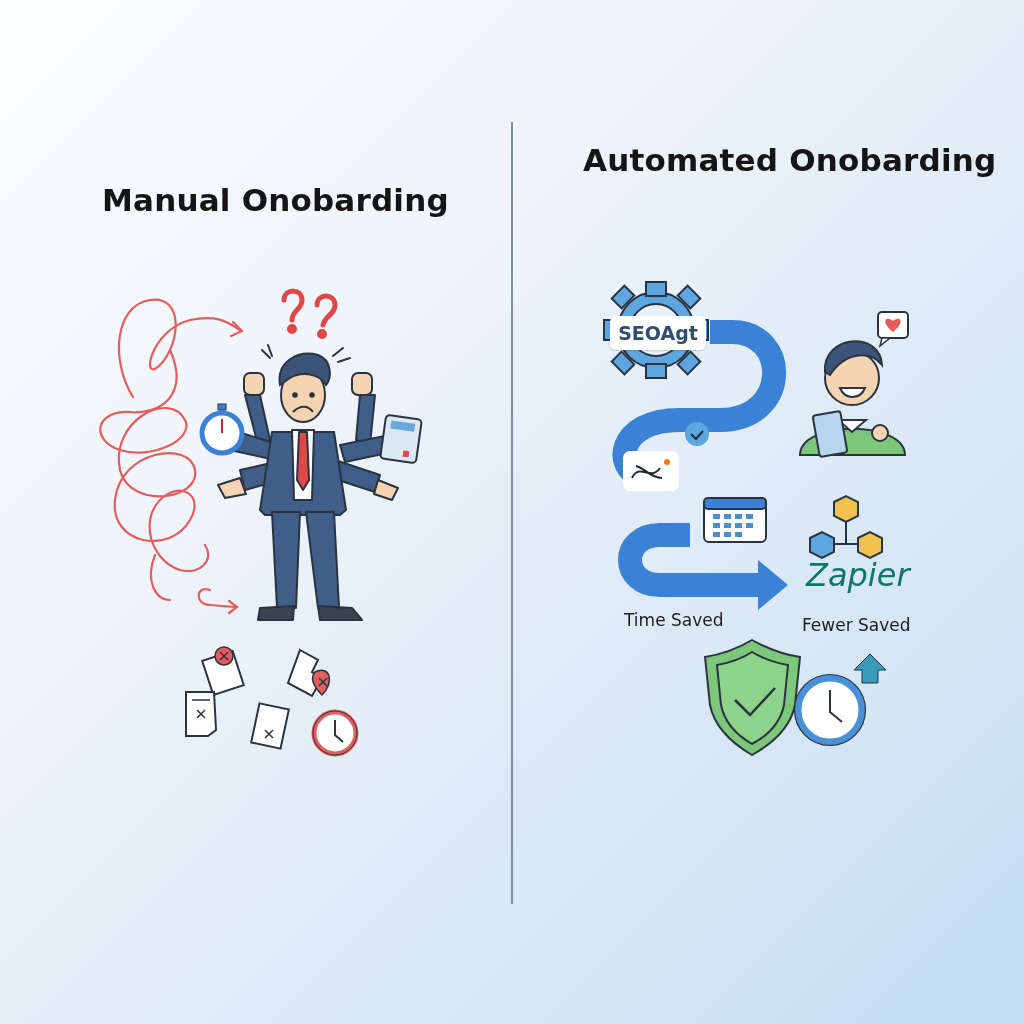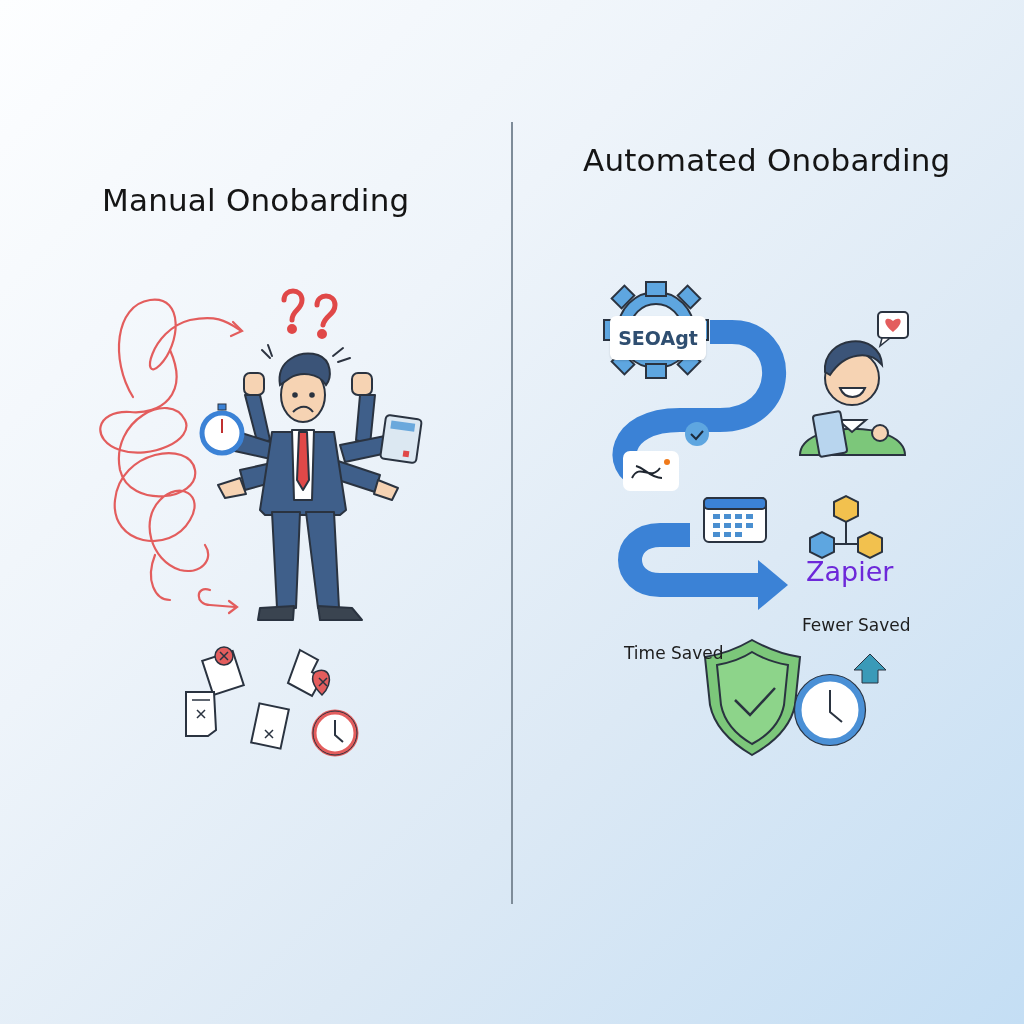--- a/index.html
+++ b/index.html
@@ -2,39 +2,39 @@
 <html><head>
 <meta charset="utf-8">
 <style>
   html, body { margin: 0; padding: 0; }
   body {
     width: 1024px; height: 1024px; overflow: hidden; position: relative;
     background: linear-gradient(135deg, #fdfeff 0%, #eef4fa 35%, #dce9f5 65%, #c4def4 100%);
     font-family: "DejaVu Sans", sans-serif;
   }
   .title {
-    position: absolute; font-size: 31px; color: #151515; font-weight: 400;
+    position: absolute; font-size: 31px; color: #151515; font-weight: 700;
     white-space: nowrap; letter-spacing: 0.2px;
   }
   #title-left { left: 102px; top: 182px; }
   #title-right { left: 583px; top: 142px; }
   .divider {
     position: absolute; left: 511px; top: 122px; width: 2px; height: 782px;
     background: #7e8c99;
   }
   .label {
     position: absolute; font-size: 17px; color: #1e1e1e; white-space: nowrap;
   }
-  #label-time { left: 624px; top: 643px; text-align: right; }
+  #label-time { left: 624px; top: 610px; text-align: right; }
   #label-errors { left: 802px; top: 615px; }
   .zapier-label {
-    position: absolute; left: 806px; top: 556px; font-size: 27px; color: #6d28d9; white-space: nowrap;
+    position: absolute; left: 806px; top: 556px; font-size: 32px; color: #0f766e; white-space: nowrap; font-style: italic;
   }
   .gear-badge {
-    position: absolute; left: 610px; top: 316px; width: 96px; height: 44px;
+    position: absolute; left: 610px; top: 316px; width: 96px; height: 34px;
     background: #ffffff; border-radius: 6px; display: flex; align-items: center; justify-content: center;
     font-size: 19px; font-weight: bold; color: #2f4e70; box-shadow: 0 1px 2px rgba(0,0,0,0.15);
   }
   svg.layer { position: absolute; left: 0; top: 0; }
 </style>
 </head>
 <body>
 
 <div class="title" id="title-left">Manual Onobarding</div>
 <div class="title" id="title-right">Automated Onobarding</div>

